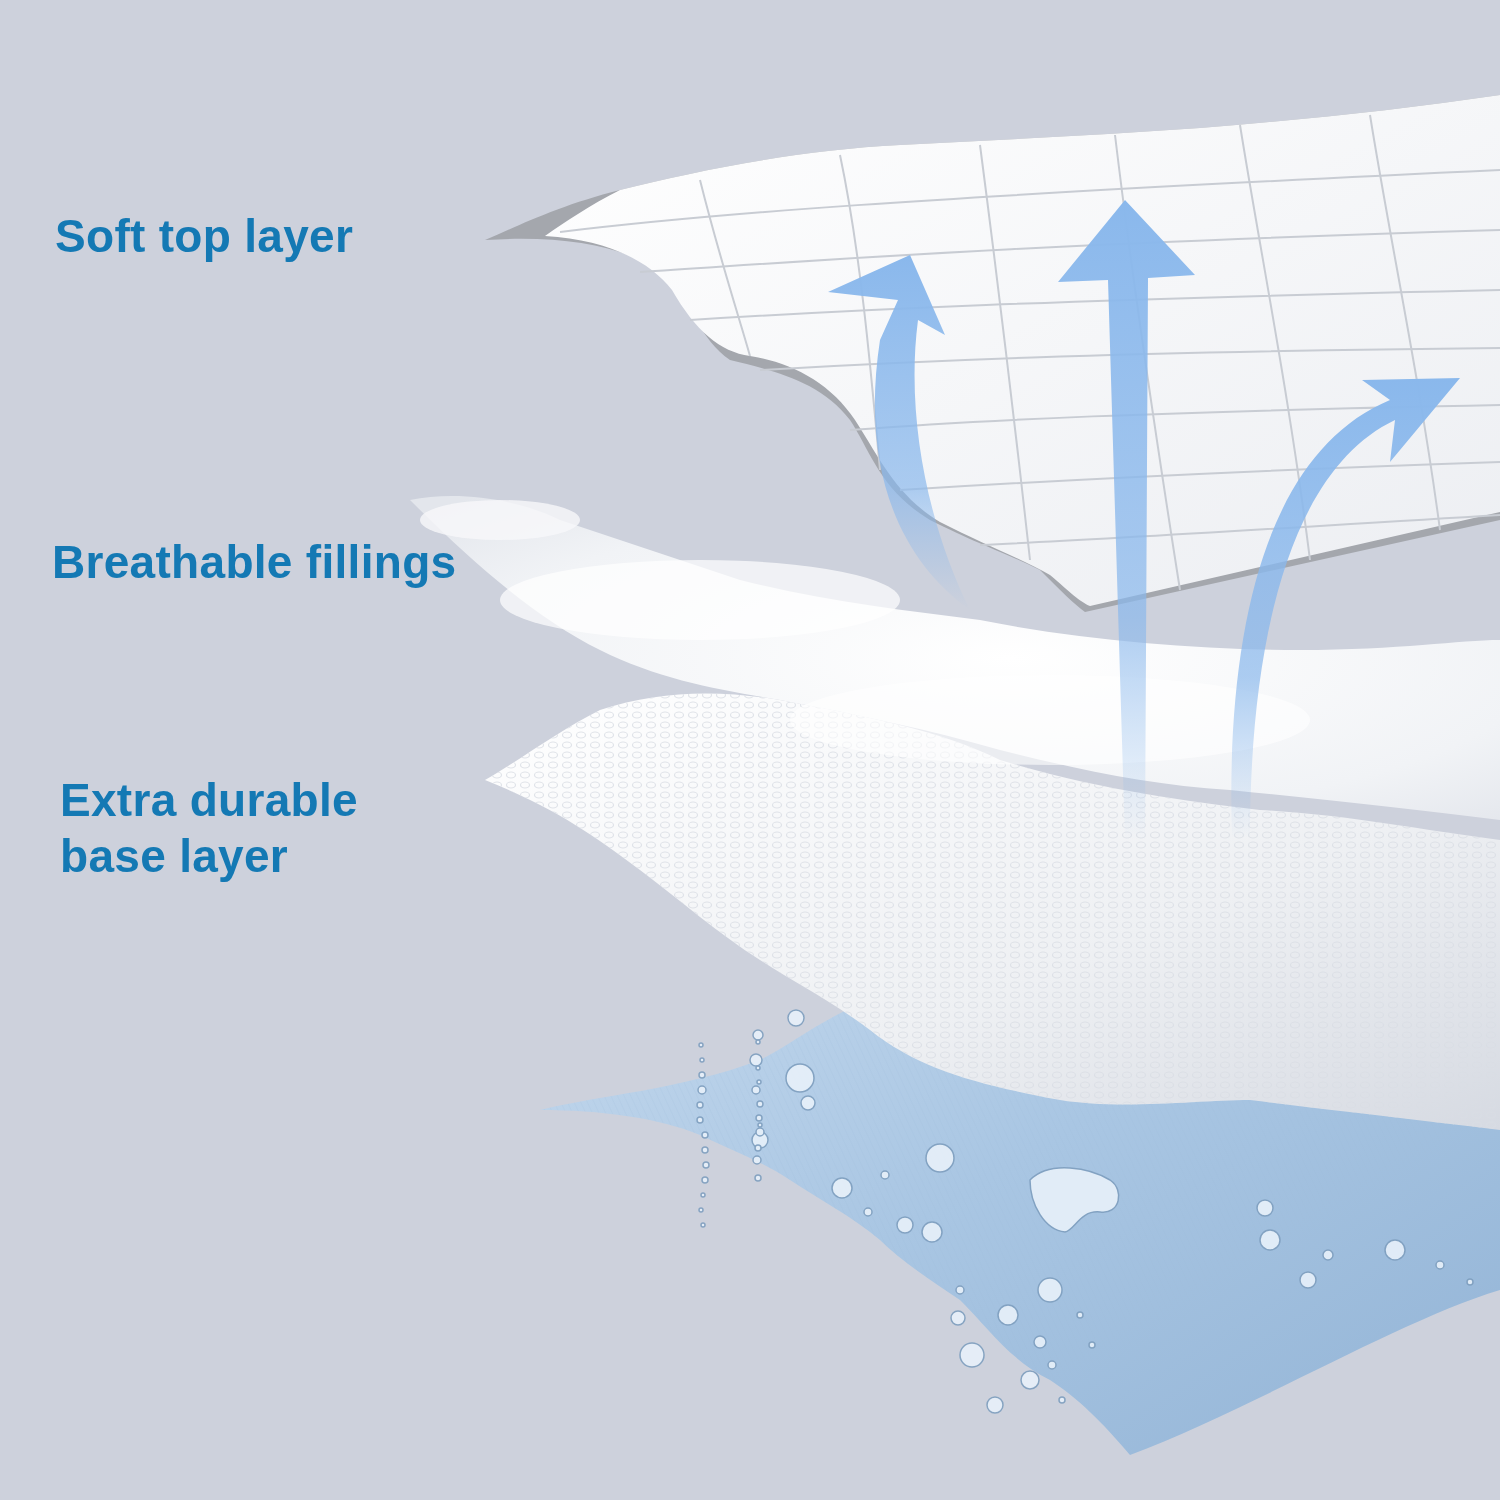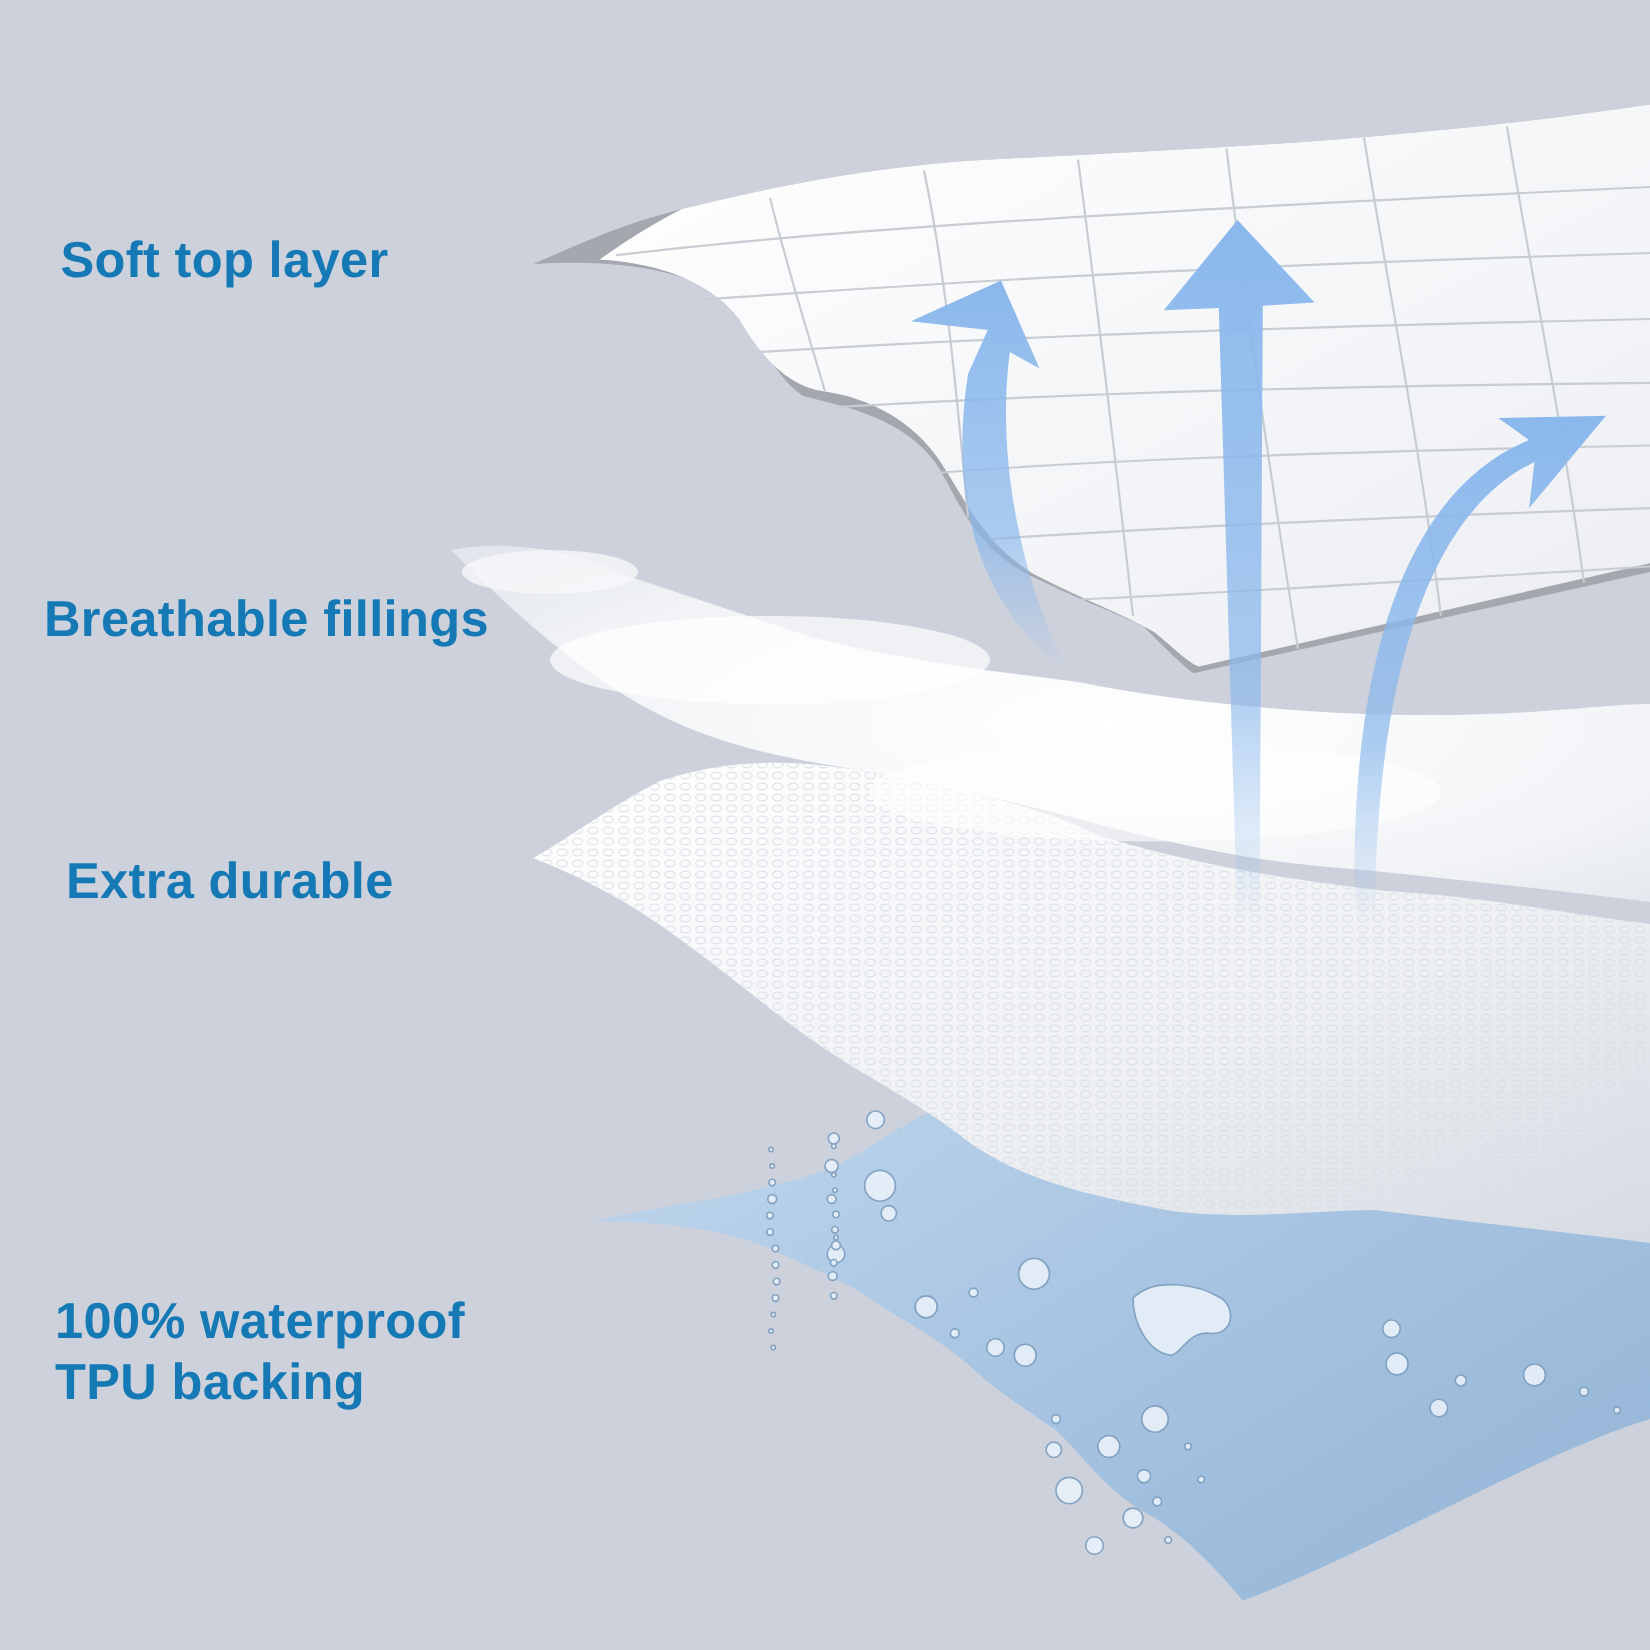--- a/index.html
+++ b/index.html
@@ -15,21 +15,21 @@
       color: #1479b4;
       font-weight: bold;
       font-size: 46px;
       line-height: 56px;
       letter-spacing: 0.3px;
       text-align: left;
       white-space: nowrap;
     }
     .label .line { display: block; }
     #lbl-top { left: 55px; top: 208px; text-align: left; }
-    #lbl-fill { left: 40px; top: 534px; text-align: left; }
+    #lbl-fill { left: 52px; top: 534px; text-align: left; }
     #lbl-base { left: 60px; top: 772px; width: 370px; }
     #lbl-tpu { left: 50px; top: 1172px; width: 440px; }
     svg { position: absolute; left: 0; top: 0; }
   </style>
 </head>
 <body>
 
 <div class="canvas">
 
   <svg width="1500" height="1500" viewBox="0 0 1500 1500">
@@ -177,20 +177,17 @@
   <div class="label" id="lbl-top">
     <span class="line">Soft top layer</span>
   </div>
 
   <div class="label" id="lbl-fill">
     <span class="line">Breathable fillings</span>
   </div>
 
   <div class="label" id="lbl-base">
     <span class="line">Extra durable</span>
+    <span class="line">base layer</span>
   </div>
 
-  <div class="label" id="lbl-tpu">
-    <span class="line">100% waterproof</span>
-    <span class="line">TPU backing</span>
-  </div>
 
 </div>
 
 </body></html>

